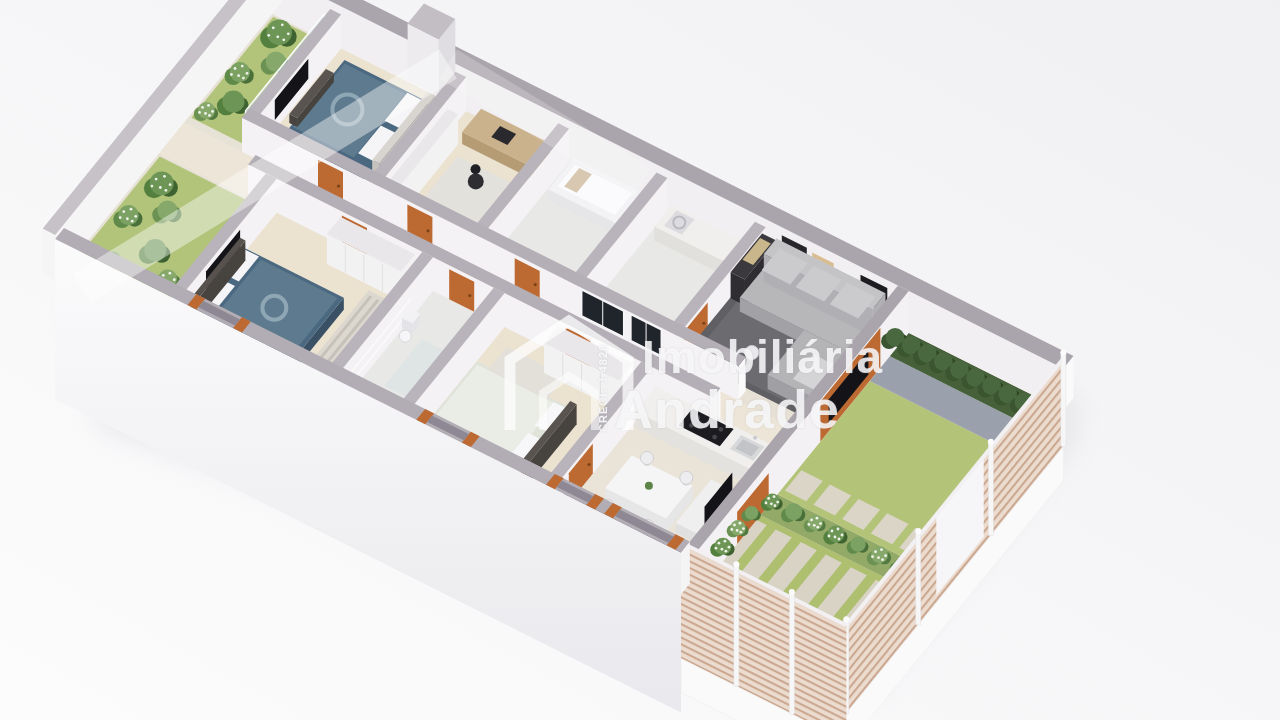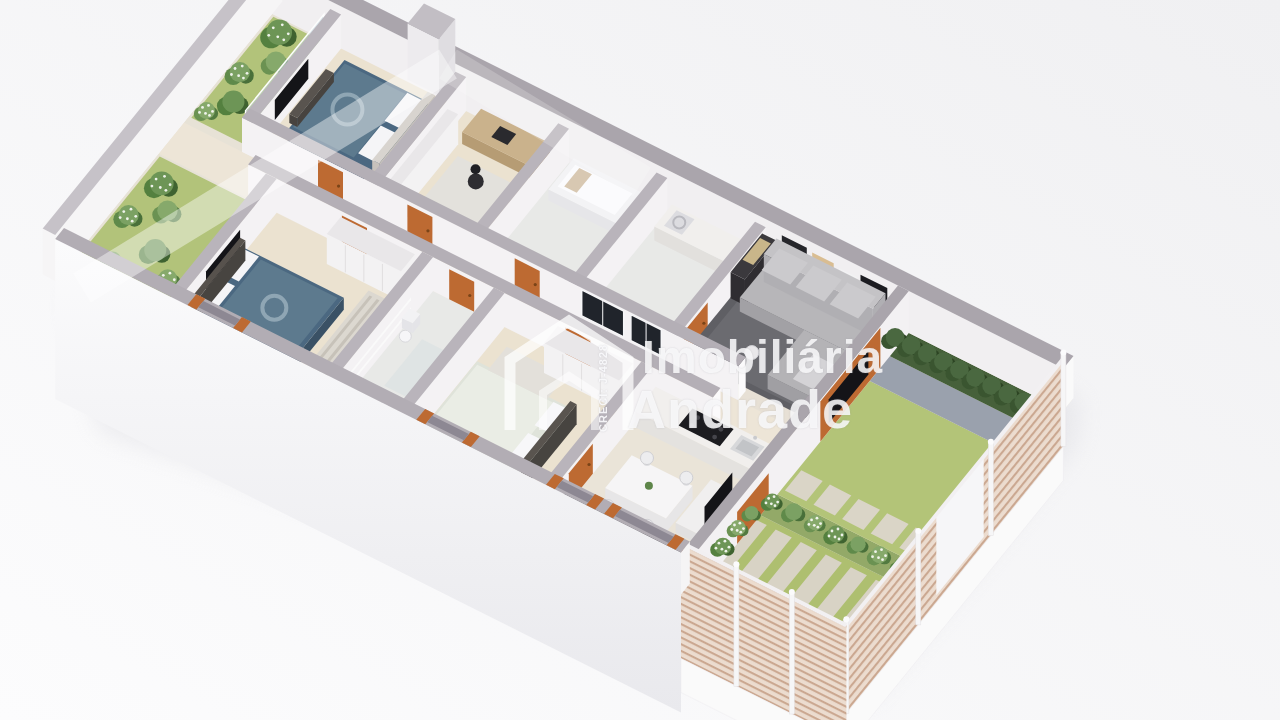--- a/index.html
+++ b/index.html
@@ -8,21 +8,21 @@
   #scene{position:absolute;left:0;top:0;width:1280px;height:720px;display:block;}
   
   .wm{position:absolute;left:0;top:0;width:1280px;height:720px;pointer-events:none;}
   .wm-logo{position:absolute;left:498px;top:308px;width:142px;height:126px;}
   .wm-license{position:absolute;left:597px;top:340px;height:92px;
       writing-mode:vertical-rl;transform:rotate(180deg);
       font-size:11px;font-weight:700;letter-spacing:1px;
       color:rgba(250,250,252,0.92);text-shadow:0 0 2px rgba(150,150,160,0.35);}
   .wm-l1{position:absolute;left:642px;top:330px;font-size:46px;font-weight:700;letter-spacing:1px;
       color:rgba(250,250,252,0.85);text-shadow:0 0 2px rgba(150,150,160,0.30);}
-  .wm-l2{position:absolute;left:627px;top:378px;font-size:54px;font-weight:700;letter-spacing:1px;
+  .wm-l2{position:absolute;left:614px;top:378px;font-size:54px;font-weight:700;letter-spacing:1px;
       color:rgba(250,250,252,0.85);text-shadow:0 0 2px rgba(150,150,160,0.30);}
 </style>
 </head>
 <body>
 
 <div id="stage">
   <svg id="scene" viewBox="0 0 1280 720">
       <defs>
         <linearGradient id="bg" x1="1" y1="0" x2="0" y2="1">
           <stop offset="0%" stop-color="#f0f0f2"></stop>

